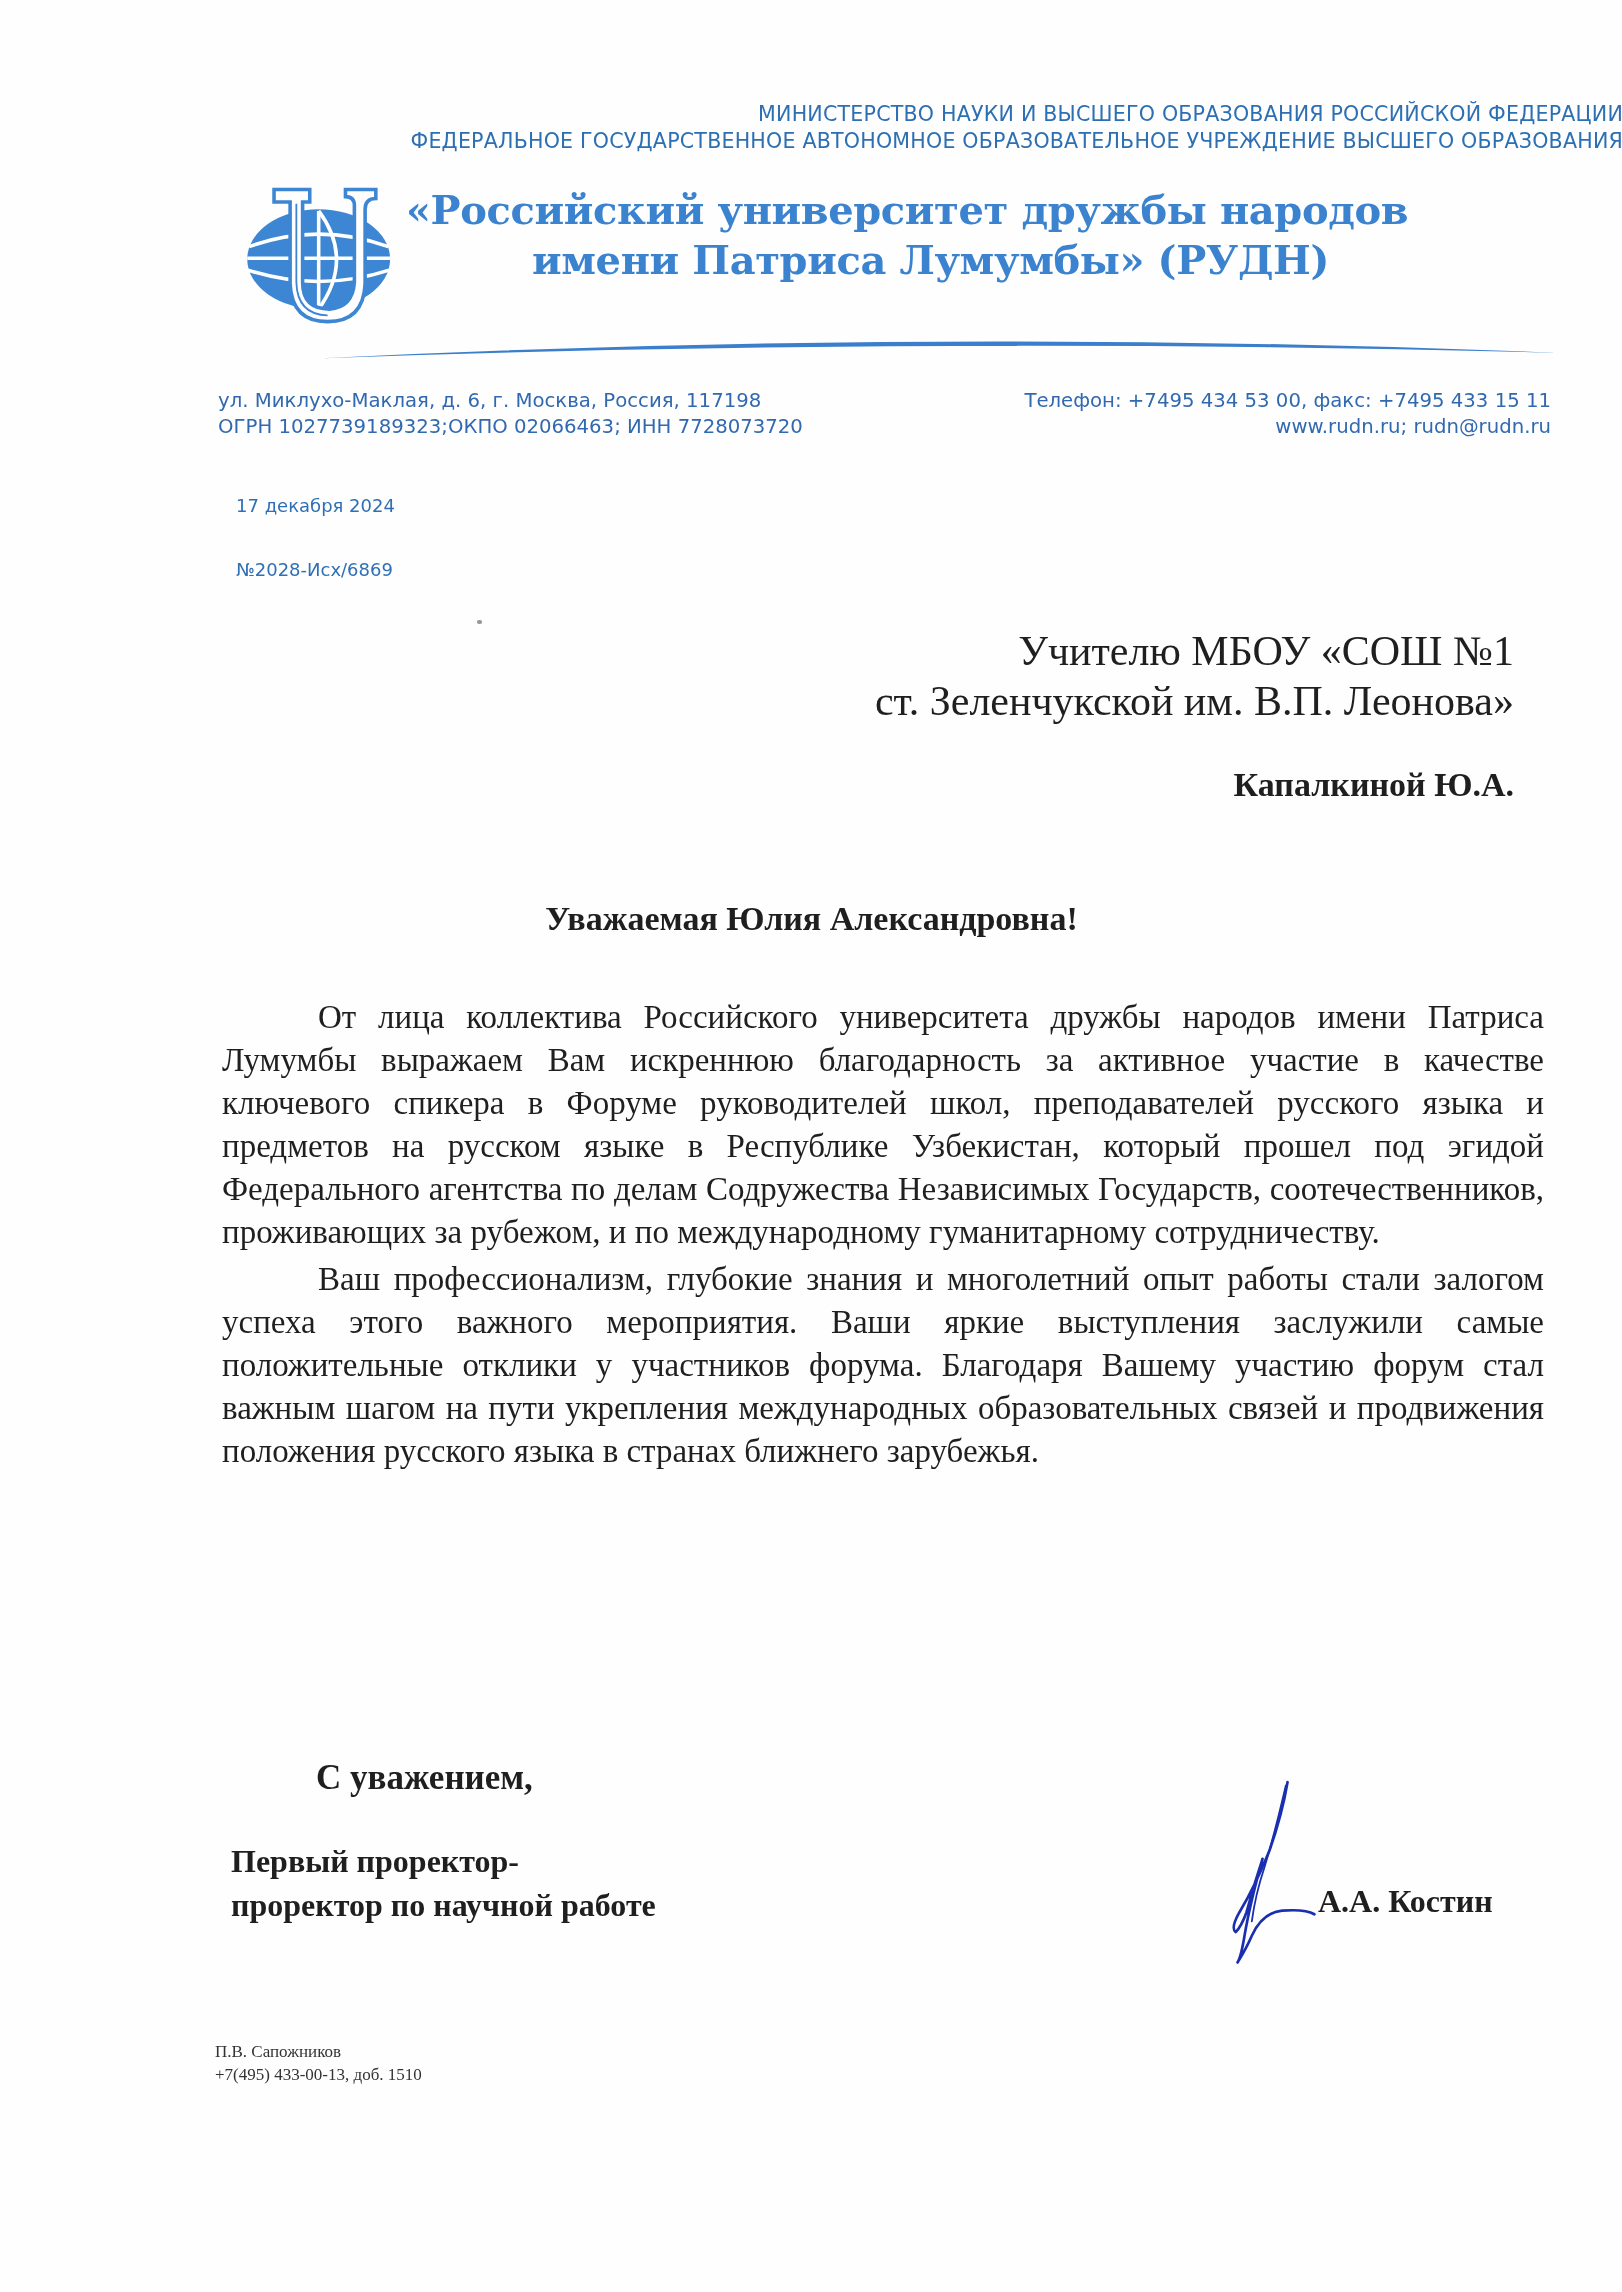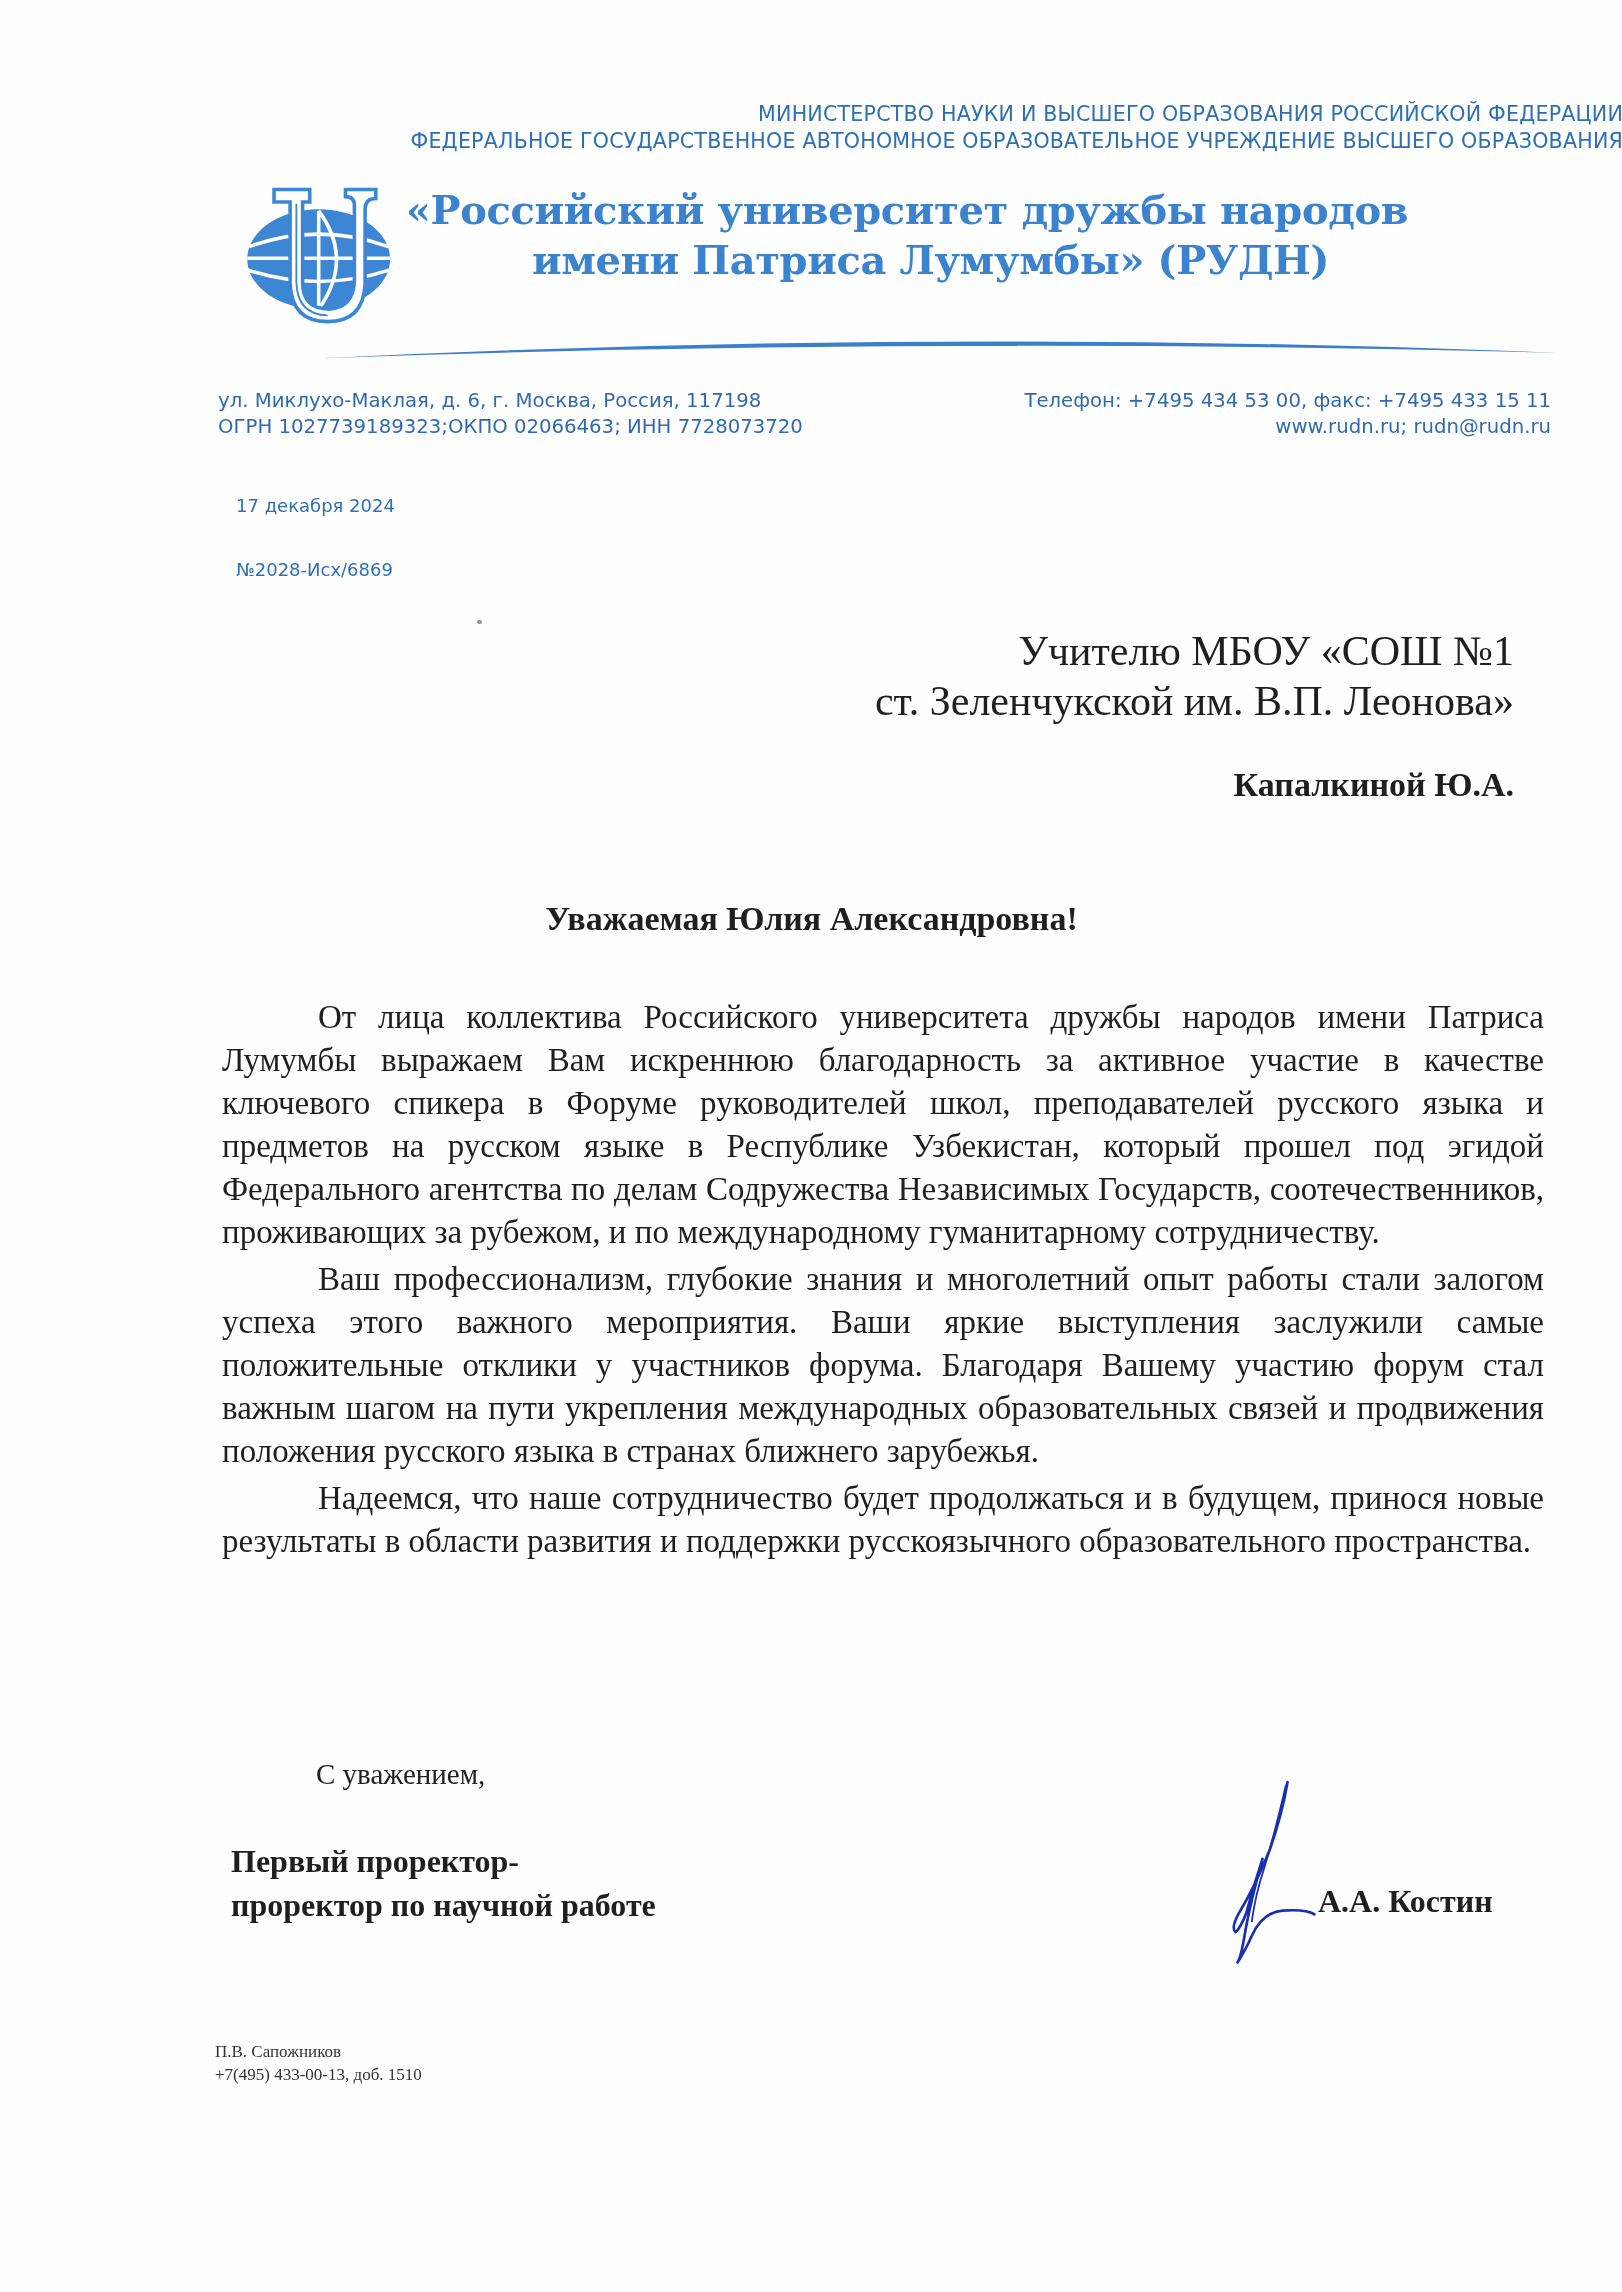--- a/index.html
+++ b/index.html
@@ -98,21 +98,21 @@
       font-size: 33px;
       line-height: 43px;
       text-align: justify;
     }
     .body-text p {
       margin: 4px;
       text-indent: 96px;
     }
     .para-1 { top: 992px; }
 
-    .closing { left: 316px; top: 1758px; font-size: 29px; }
+    .closing { left: 316px; top: 1758px; font-size: 35px; font-weight: bold; }
 
     .position {
       left: 231px;
       font-size: 32px;
       font-weight: bold;
       line-height: 45px;
       white-space: nowrap;
     }
     .pos-1 { top: 1839px; }
     .pos-2 { top: 1883px; }
@@ -171,21 +171,20 @@
 
 <div class="abs serif recipient rec-1">Учителю МБОУ «СОШ №1</div>
 <div class="abs serif recipient rec-2">ст. Зеленчукской им. В.П. Леонова»</div>
 <div class="abs serif recipient rec-name">Капалкиной Ю.А.</div>
 
 <div class="abs serif salutation">Уважаемая Юлия Александровна!</div>
 
 <div class="abs serif body-text para-1">
   <p>От лица коллектива Российского университета дружбы народов имени Патриса Лумумбы выражаем Вам искреннюю благодарность за активное участие в качестве ключевого спикера в Форуме руководителей школ, преподавателей русского языка и предметов на русском языке в Республике Узбекистан, который прошел под эгидой Федерального агентства по делам Содружества Независимых Государств, соотечественников, проживающих за рубежом, и по международному гуманитарному сотрудничеству.</p>
   <p>Ваш профессионализм, глубокие знания и многолетний опыт работы стали залогом успеха этого важного мероприятия. Ваши яркие выступления заслужили самые положительные отклики у участников форума.  Благодаря Вашему участию форум стал важным шагом на пути укрепления международных образовательных связей и продвижения положения русского языка в странах ближнего зарубежья.</p>
-  <p>Надеемся, что наше сотрудничество будет продолжаться и в будущем, принося новые результаты в области развития и поддержки русскоязычного образовательного пространства.</p>
 </div>
 
 <div class="abs serif closing">С уважением,</div>
 
 <div class="abs serif position pos-1">Первый проректор-</div>
 <div class="abs serif position pos-2">проректор по научной работе</div>
 
 <div class="abs signature">
   <svg width="134" height="193" viewBox="0 0 150 215">
     <path d="M98 4 Q92 40 78 80 Q62 120 44 150 Q34 168 40 172 Q46 166 52 150 Q60 120 70 90 Q56 140 50 175 Q46 200 42 206 Q52 190 58 176 Q70 150 92 148 Q118 146 128 152" stroke="#1a2fb0" stroke-width="3" fill="none" stroke-linecap="round" stroke-linejoin="round"></path>

